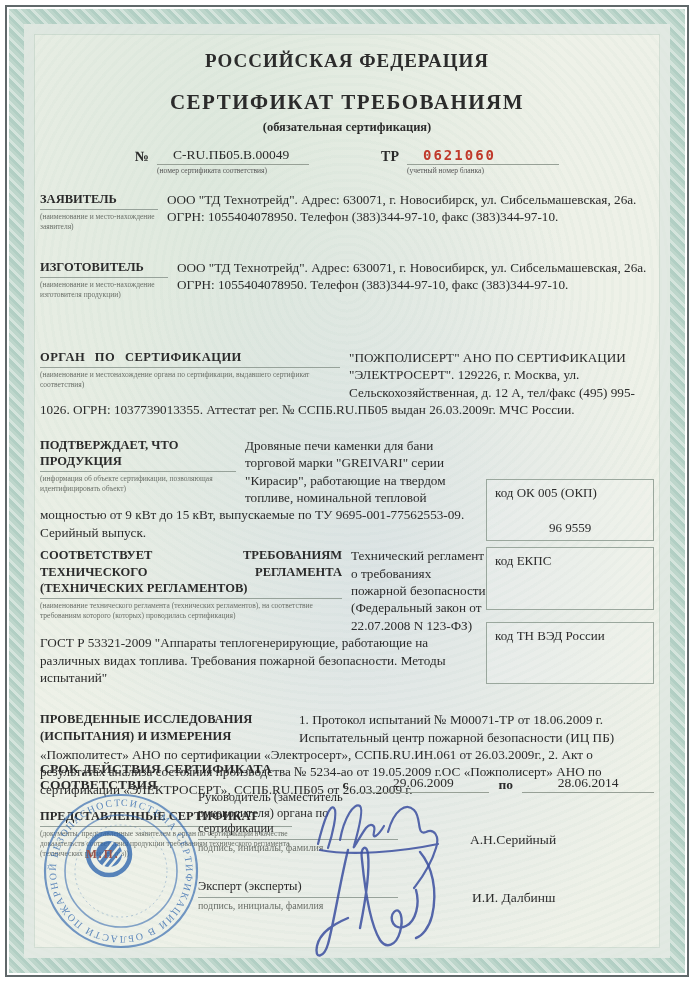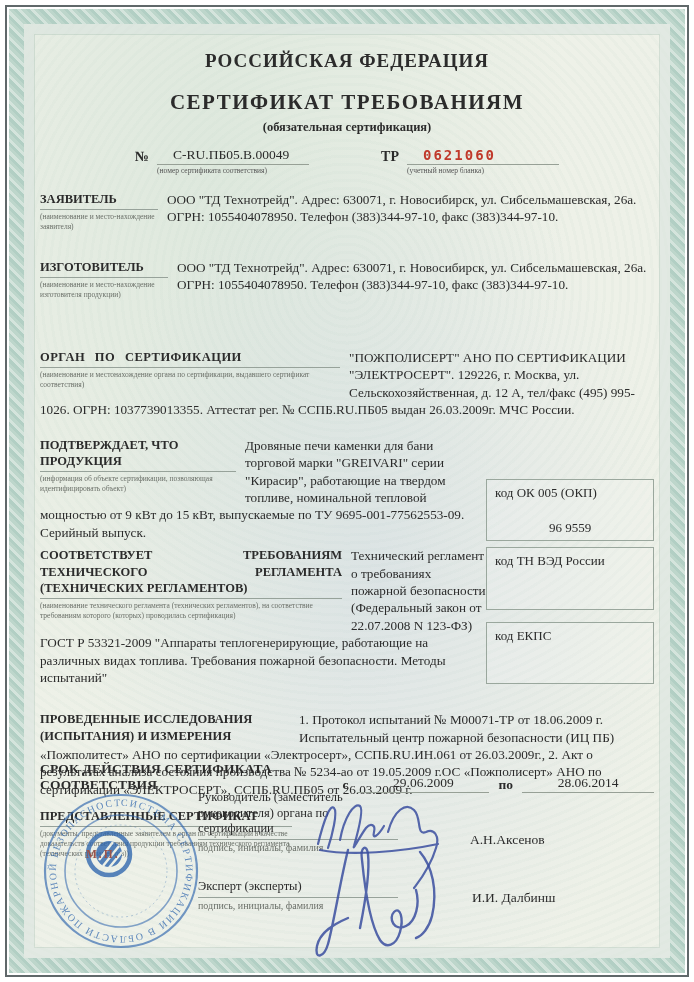--- a/index.html
+++ b/index.html
@@ -139,25 +139,25 @@
         <span class="sec-head">
           <span class="sec-label">ПОДТВЕРЖДАЕТ, ЧТО ПРОДУКЦИЯ</span>
           <span class="sec-note">(информация об объекте сертификации, позволяющая идентифицировать объект)</span>
         </span>
         <span class="sec-text">Дровяные печи каменки для бани торговой марки "GREIVARI" серии "Кирасир", работающие на твердом топливе, номинальной тепловой мощностью от 9 кВт до 15 кВт, выпускаемые по ТУ 9695-001-77562553-09. Серийный выпуск.</span>
       </div>
 
       <div class="sec sec-requirements">
         <span class="cb-stack">
           <span class="codebox">
+            <span>код ЕКПС</span>
+            <span class="second">&nbsp;</span>
+          </span>
+          <span class="codebox">
             <span>код ТН ВЭД России</span>
-            <span class="second">&nbsp;</span>
-          </span>
-          <span class="codebox">
-            <span>код ЕКПС</span>
             <span class="second">&nbsp;</span>
           </span>
         </span>
         <span class="sec-head">
           <span class="sec-label">СООТВЕТСТВУЕТ ТРЕБОВАНИЯМ ТЕХНИЧЕСКОГО РЕГЛАМЕНТА (ТЕХНИЧЕСКИХ РЕГЛАМЕНТОВ)</span>
           <span class="sec-note">(наименование технического регламента (технических регламентов), на соответствие требованиям которого (которых) проводилась сертификация)</span>
         </span>
         <span class="sec-text">Технический регламент о требованиях пожарной безопасности (Федеральный закон от 22.07.2008 N 123-ФЗ) ГОСТ Р 53321-2009 "Аппараты теплогенерирующие, работающие на различных видах топлива. Требования пожарной безопасности. Методы испытаний"</span>
       </div>
 
@@ -218,19 +218,19 @@
           </g>
         </svg>
         <svg class="autograph ag-expert" width="175" height="140" viewBox="0 0 175 140">
           <g fill="none" stroke="#3b4fa0" stroke-width="2.4" stroke-linecap="round" opacity="0.85">
             <path d="M46,20 C38,52 32,92 26,114 C22,128 12,130 15,116 C18,102 32,94 46,88"></path>
             <path d="M58,98 C64,68 68,42 66,24 C65,14 58,16 60,30 C63,60 68,94 78,110 C84,119 94,116 98,102 C102,88 98,76 92,82 C86,88 92,102 104,96 C114,91 118,74 114,60"></path>
             <path d="M118,22 C130,36 136,60 130,86 C127,98 120,106 114,108"></path>
           </g>
         </svg>
 
-        <span class="sig-name name-head">А.Н.Аксенов</span>
+        <span class="sig-name name-head">А.Н.Серийный</span>
         <span class="sig-name name-expert">И.И. Далбинш</span>
       </div>
 
     </div>
   </div>
 </div>
 
 </body></html>

